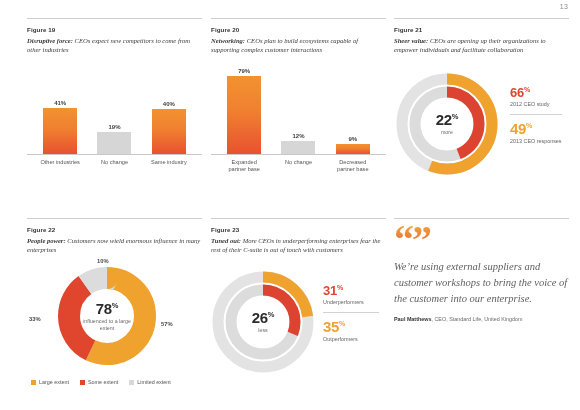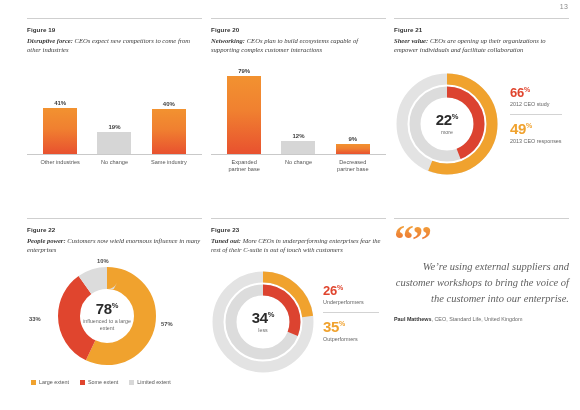--- a/index.html
+++ b/index.html
@@ -94,21 +94,21 @@
     font-family:"Liberation Serif", serif;
     font-size:40px;font-weight:bold;line-height:.72;
     background:linear-gradient(to bottom,#F2A03A 0%,#E8512F 100%);
     -webkit-background-clip:text;background-clip:text;
     -webkit-text-fill-color:transparent;color:#E8512F;
     letter-spacing:-2px;height:26px;overflow:hidden;
   }
   .qtext{
     font-family:"Liberation Serif", serif;
     font-style:italic;font-size:10.5px;line-height:1.52;
-    color:#5f5f5f;margin-top:7px;text-align:right;
+    color:#5f5f5f;margin-top:7px;
   }
   .qattr{font-size:5.4px;color:#6a6a6a;margin-top:9px;line-height:1.3;}
   .qattr b{color:#333;font-weight:bold;}
 </style>
 </head>
 <body>
 
 <div class="page">
 
   <div class="page-number">13</div>
@@ -250,28 +250,28 @@
     <div class="fig-title"><b>Tuned out:</b><span> More CEOs in underperforming enterprises fear the rest of their C-suite is out of touch with customers</span></div>
 
     <div class="donut-wrap" style="position:absolute;left:-2px;top:50px;width:108px;height:108px;">
       <svg width="108" height="108" viewBox="0 0 108 108">
         <circle cx="54" cy="54" r="45" fill="none" stroke="#E3E3E3" stroke-width="11"></circle>
         <circle cx="54" cy="54" r="45" fill="none" stroke="#F0A22E" stroke-width="11" stroke-dasharray="65.0 217.7" stroke-dashoffset="0" transform="rotate(-90 54 54)"></circle>
         <circle cx="54" cy="54" r="32" fill="none" stroke="#DCDCDC" stroke-width="11"></circle>
         <circle cx="54" cy="54" r="32" fill="none" stroke="#DC4330" stroke-width="11" stroke-dasharray="62.3 138.7" stroke-dashoffset="0" transform="rotate(-90 54 54)"></circle>
       </svg>
       <div class="donut-center">
-        <div class="dc-big"><span>34</span><sup>%</sup></div>
+        <div class="dc-big"><span>26</span><sup>%</sup></div>
         <div class="dc-sub">less</div>
       </div>
     </div>
 
     <div class="side-stats" style="left:112px;top:66px;">
       <div>
-        <div class="stat-num stat-red"><span>26</span><sup>%</sup></div>
+        <div class="stat-num stat-red"><span>31</span><sup>%</sup></div>
         <div class="stat-cap">Underperformers</div>
       </div>
       <div class="stat-div" style="width:56px;"></div>
       <div>
         <div class="stat-num stat-orange" style="font-size:15px;"><span>35</span><sup>%</sup></div>
         <div class="stat-cap">Outperformers</div>
       </div>
     </div>
   </div>
 

